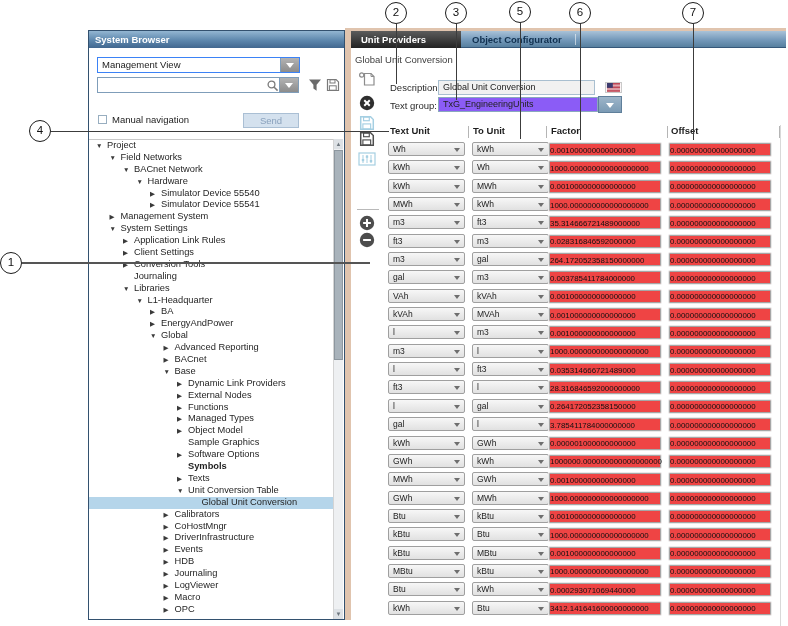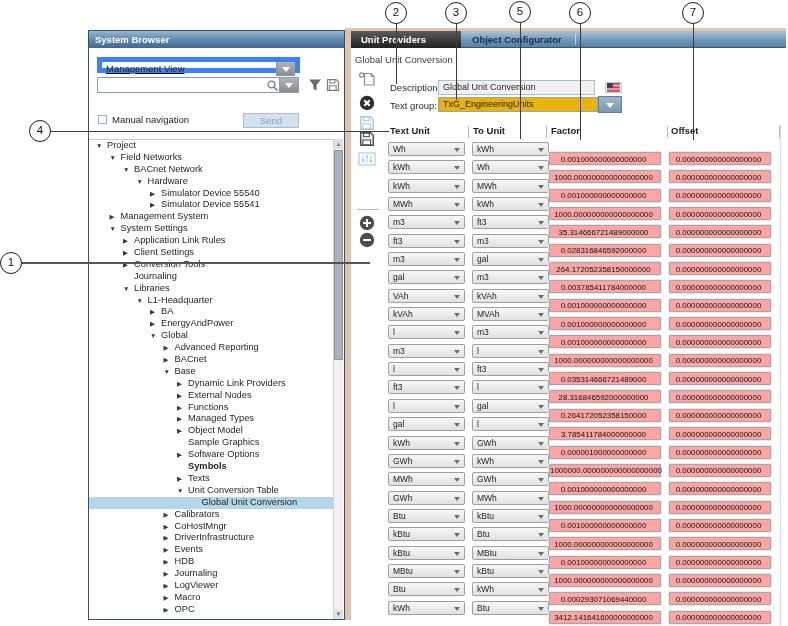--- a/index.html
+++ b/index.html
@@ -15,21 +15,21 @@
   .cline.thick{height:2px;background:#555;}
 
   
   .frame{position:absolute;left:88px;top:28px;width:698px;height:592px;border-right:1px solid #2a2a2a;border-bottom:1px solid #2a2a2a;}
 
   
   .sb{position:absolute;left:88px;top:30px;width:257px;height:590px;background:#fff;border:1px solid #33516f;}
   .sb-header{position:absolute;left:0;top:0;width:100%;height:17px;
     background:linear-gradient(180deg,#93b6d2 0%,#5d87ad 55%,#41678f 100%);
     color:#fff;font-size:9.5px;font-weight:bold;line-height:17px;padding-left:6px;}
-  .combo{position:absolute;height:16px;background:#fff;border:5px solid #3b82f6;text-decoration:underline;}
+  .combo{position:absolute;height:16px;background:#fff;border:1px solid #3b82f6;}
   .combo .txt{font-size:9.5px;color:#222;line-height:14px;padding-left:4px;display:block;}
   .combo-btn{position:absolute;right:0;top:0;width:19px;height:14px;
     background:linear-gradient(180deg,#b3b3b3,#8c8c8c);border-left:1px solid #7f9db9;}
   .tri-down{position:absolute;left:50%;top:50%;margin:-2px 0 0 -4px;width:0;height:0;
     border-left:4px solid transparent;border-right:4px solid transparent;border-top:5px solid #fff;}
   .search{position:absolute;left:8px;top:46px;width:202px;height:16px;border:1px solid #7f9db9;background:#fff;}
   .search input{position:absolute;left:0;top:0;width:165px;height:14px;border:0;outline:none;
     font-size:9px;font-style:italic;color:#555;padding:0 0 0 4px;background:transparent;}
   .search input::placeholder{color:#9a9a9a;font-style:italic;}
   .mini-icon{position:absolute;width:14px;height:14px;}
@@ -61,39 +61,39 @@
   .tab-sep{position:absolute;top:3px;width:1px;height:11px;background:rgba(255,255,255,.55);}
   .breadcrumb{position:absolute;left:4px;top:23px;font-size:9.5px;color:#3d3d3d;}
 
   .rp-toolbar{position:absolute;left:4px;top:38px;width:28px;}
   .tool{position:absolute;left:3px;width:18px;height:16px;}
   .tool-sep{position:absolute;left:2px;top:140px;width:22px;height:1px;background:#b9b9b9;}
 
   .form-lbl{position:absolute;font-size:9.5px;color:#2a2a2a;}
   .field{position:absolute;height:15px;border:1px solid #a9bfd0;background:#f1f1f1;
     font-size:9px;color:#222;line-height:13px;padding-left:4px;}
-  .field.editable{background:#eab308;border-color:#8aa8be;}
+  .field.editable{background:#8b5cf6;border-color:#8aa8be;}
   .flag{position:absolute;width:17px;height:11px;border:1px solid #c9c9c9;}
   .tg-btn{position:absolute;width:24px;height:17px;background:linear-gradient(180deg,#9db5c9,#7b9ab4);
     border:1px solid #5f7f9a;}
 
   .col-head{position:absolute;top:94px;font-size:9.5px;font-weight:bold;color:#1d1d1d;}
   .col-sep{position:absolute;top:95px;width:1px;height:12px;background:#b5b5b5;}
   .grid-right{position:absolute;left:429px;top:94px;width:1px;height:523px;background:#d9d9d9;}
 
   .rows{position:absolute;left:34px;top:110px;width:400px;height:479px;}
   .crow{position:relative;height:18.35px;}
   .unit-cell{position:absolute;top:1px;height:14px;border:1px solid #9f9f9f;border-radius:2px;
     background:linear-gradient(180deg,#f7f7f7,#e1e1e1);font-size:8.5px;color:#222;line-height:12px;padding-left:4px;}
   .unit-cell .chev{position:absolute;right:4px;top:5px;width:0;height:0;
     border-left:3px solid transparent;border-right:3px solid transparent;border-top:4px solid #6e6e6e;}
   .ucell-from{left:3px;width:77px;}
   .ucell-to{left:87px;width:77px;}
-  .num{position:absolute;top:11px;height:13px;background:#fca5a5;border:1px solid #a6a6a6;border-radius:1px;
-    font-size:7.9px;color:#101010;text-align:center;padding:1.5px 3px 0 0;
+  .num{position:absolute;top:2px;height:13px;background:#ef4444;border:1px solid #a6a6a6;border-radius:1px;
+    font-size:7.9px;color:#101010;text-align:left;padding:1.5px 3px 0 0;
     box-shadow:0 0 0 1px #e9e9e9;}
   .num-factor{left:164px;width:112px;}
   .num-offset{left:284px;width:102px;}
 </style>
 </head>
 <body>
 
 <div class="canvas">
 
   <div class="callout" style="left:385px;top:2px">2</div>

